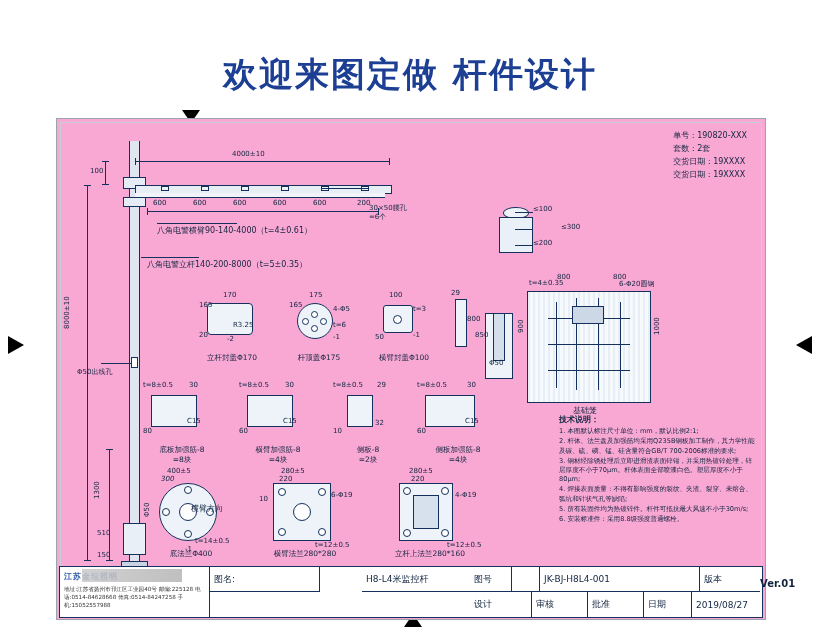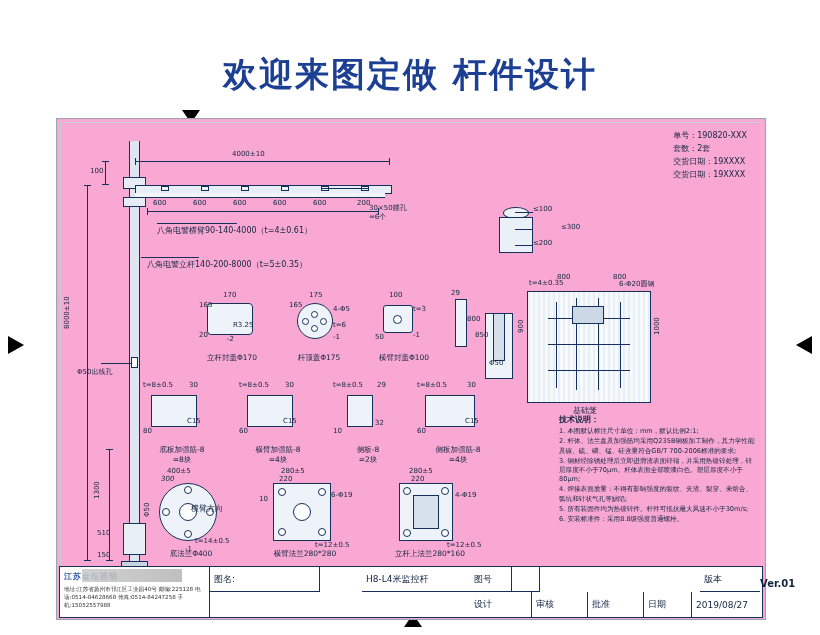--- a/index.html
+++ b/index.html
@@ -343,20 +343,21 @@
   <div class="tb">
     <div class="logo">
       <div class="l1">江苏金坛照明</div>
       <div class="redact"></div>
       <div class="l2">地址:江苏省扬州市邗江区工业园40号 邮编:225128 电话:0514-84628668 传真:0514-84247258 手机:15052557988</div>
     </div>
 
     <div class="cell" style="left:150px;top:0;width:110px;height:25px;">图名:</div>
     <div class="cell" style="left:260px;top:0;width:150px;height:25px;margin-left:42px;">H8-L4米监控杆</div>
     <div class="cell" style="left:410px;top:0;width:70px;height:25px;">图号</div>
+    <div class="cell" style="left:480px;top:0;width:160px;height:25px;">JK-BJ-H8L4-001</div>
     <div class="cell nr" style="left:640px;top:0;width:60px;height:25px;">版本</div>
 
     <div class="cell nb" style="left:410px;top:25px;width:62px;height:25px;">设计</div>
     <div class="cell nb" style="left:472px;top:25px;width:56px;height:25px;">审核</div>
     <div class="cell nb" style="left:528px;top:25px;width:56px;height:25px;">批准</div>
     <div class="cell nb" style="left:584px;top:25px;width:48px;height:25px;">日期</div>
     <div class="cell nb nr" style="left:632px;top:25px;width:68px;height:25px;">2019/08/27</div>
 
     <div class="cell nb nr" style="left:640px;top:0;width:60px;height:0;"></div>
   </div>

